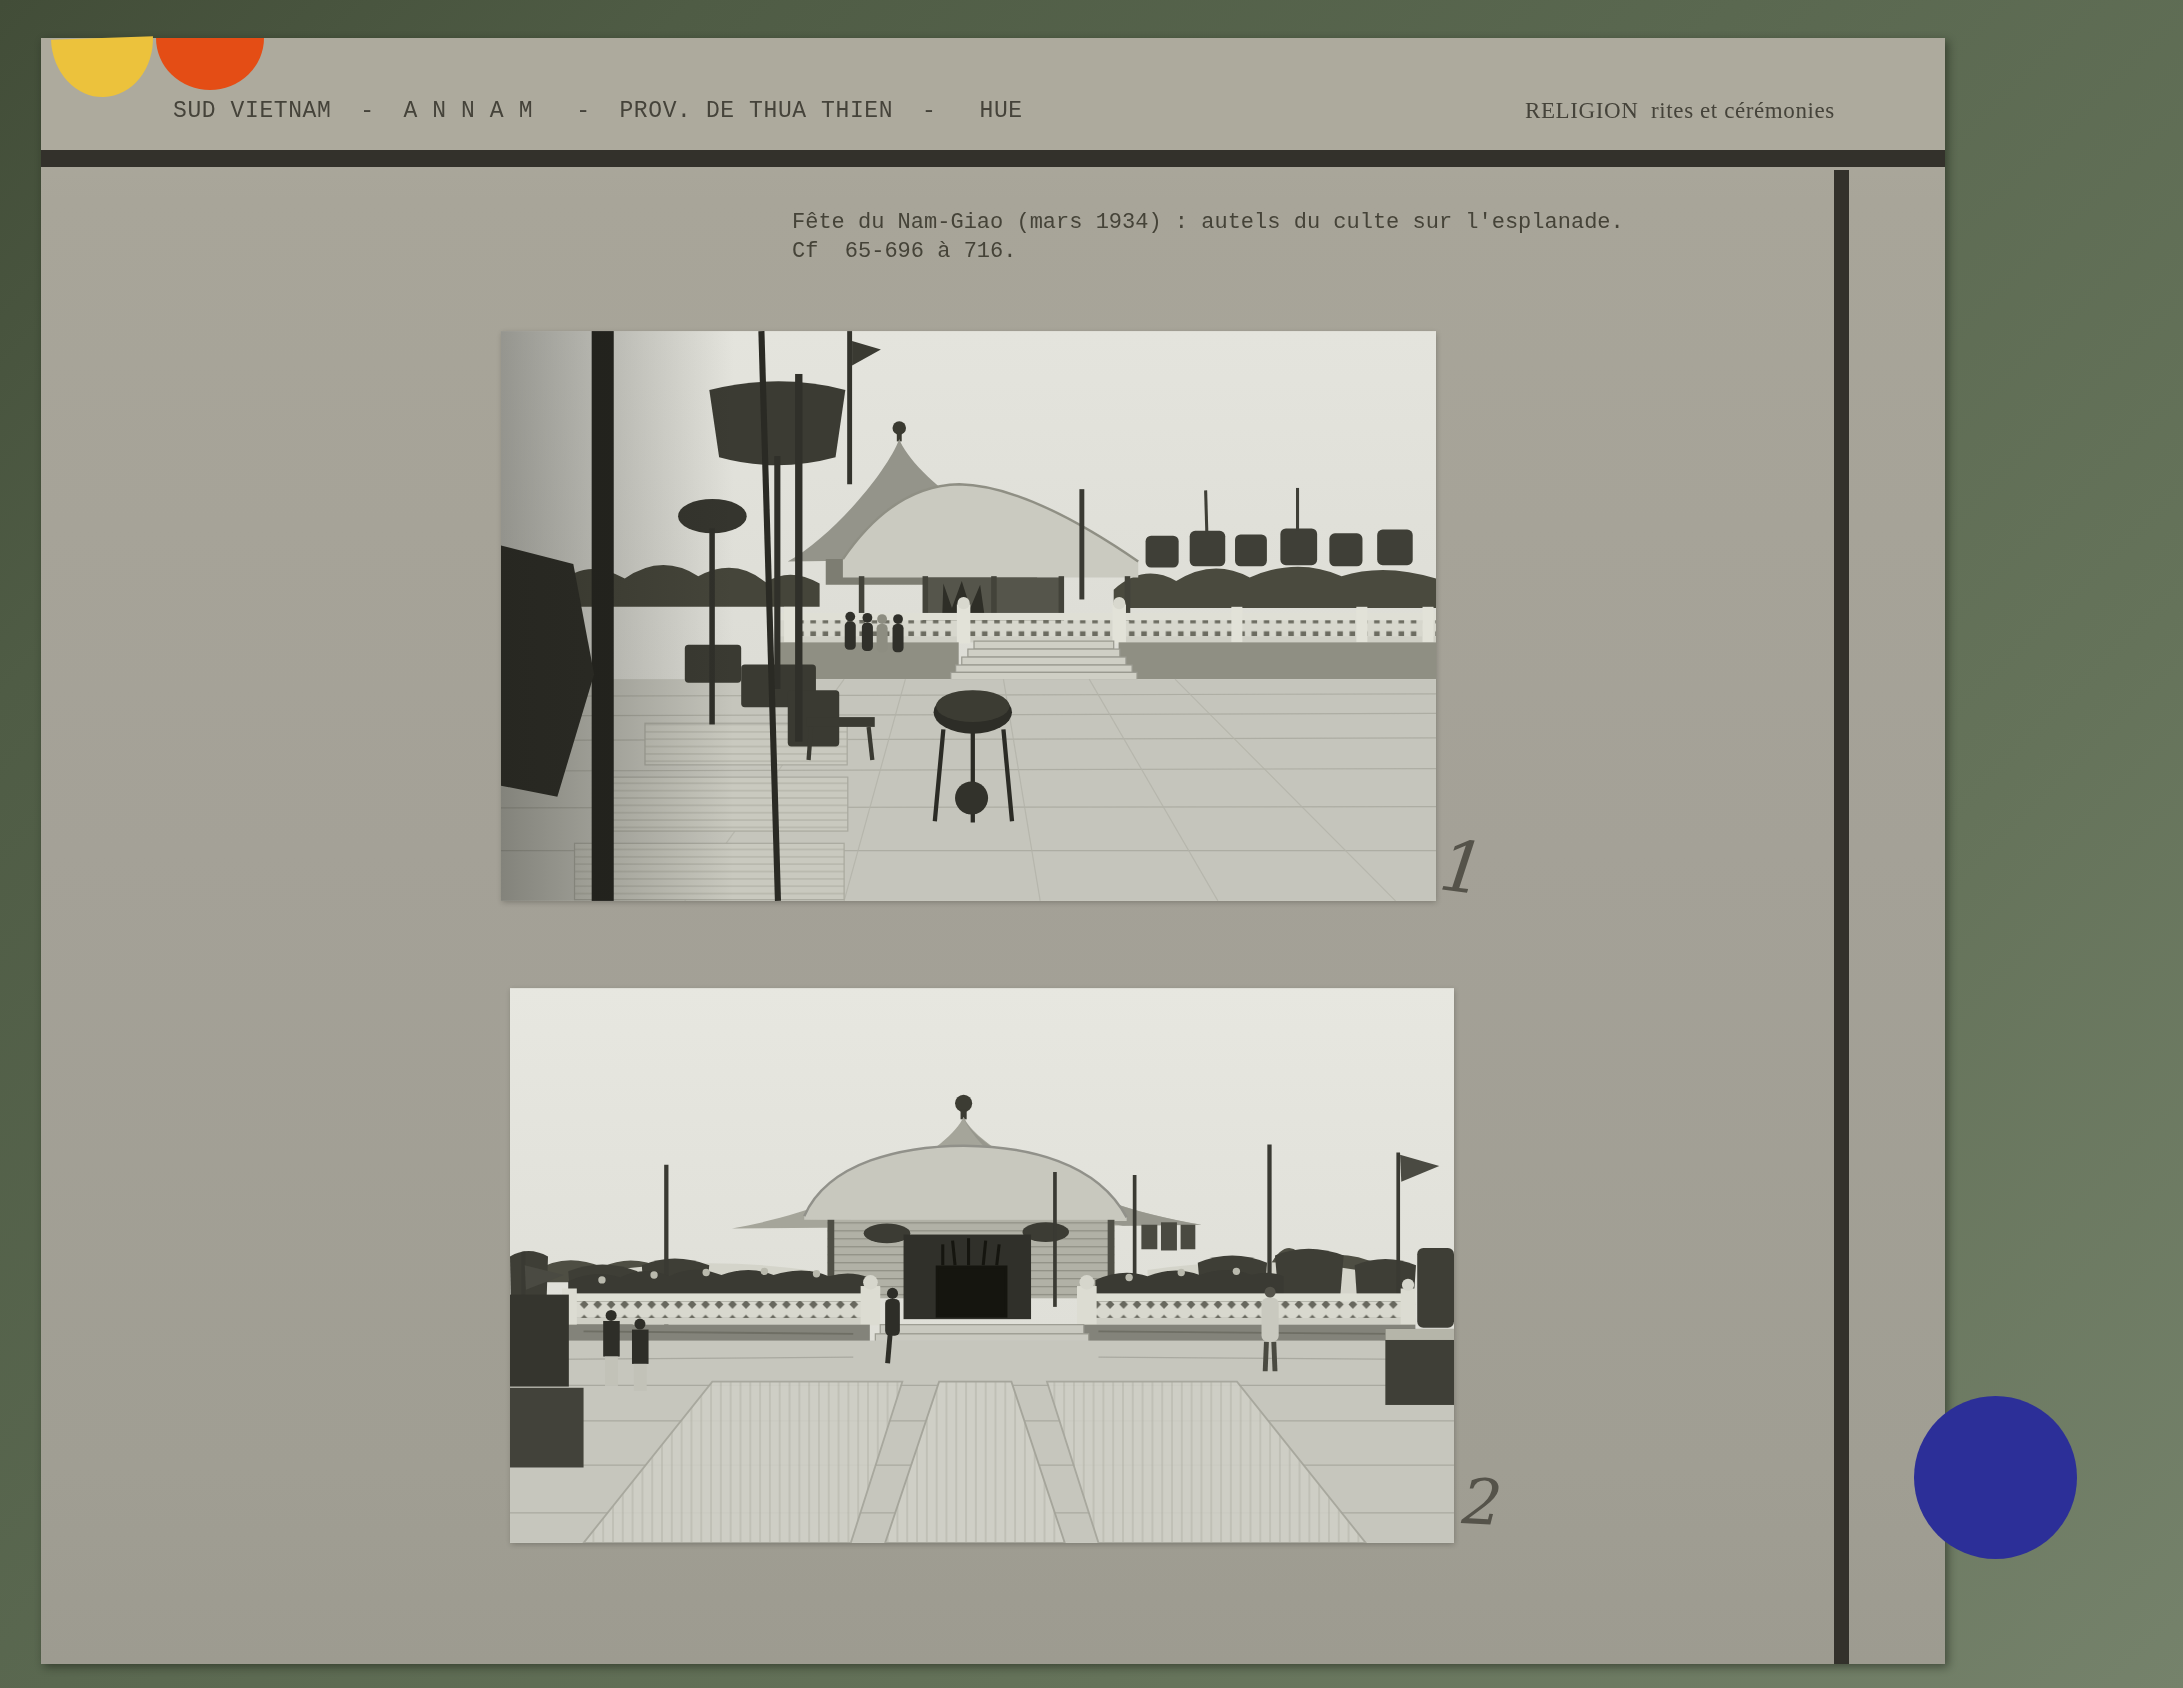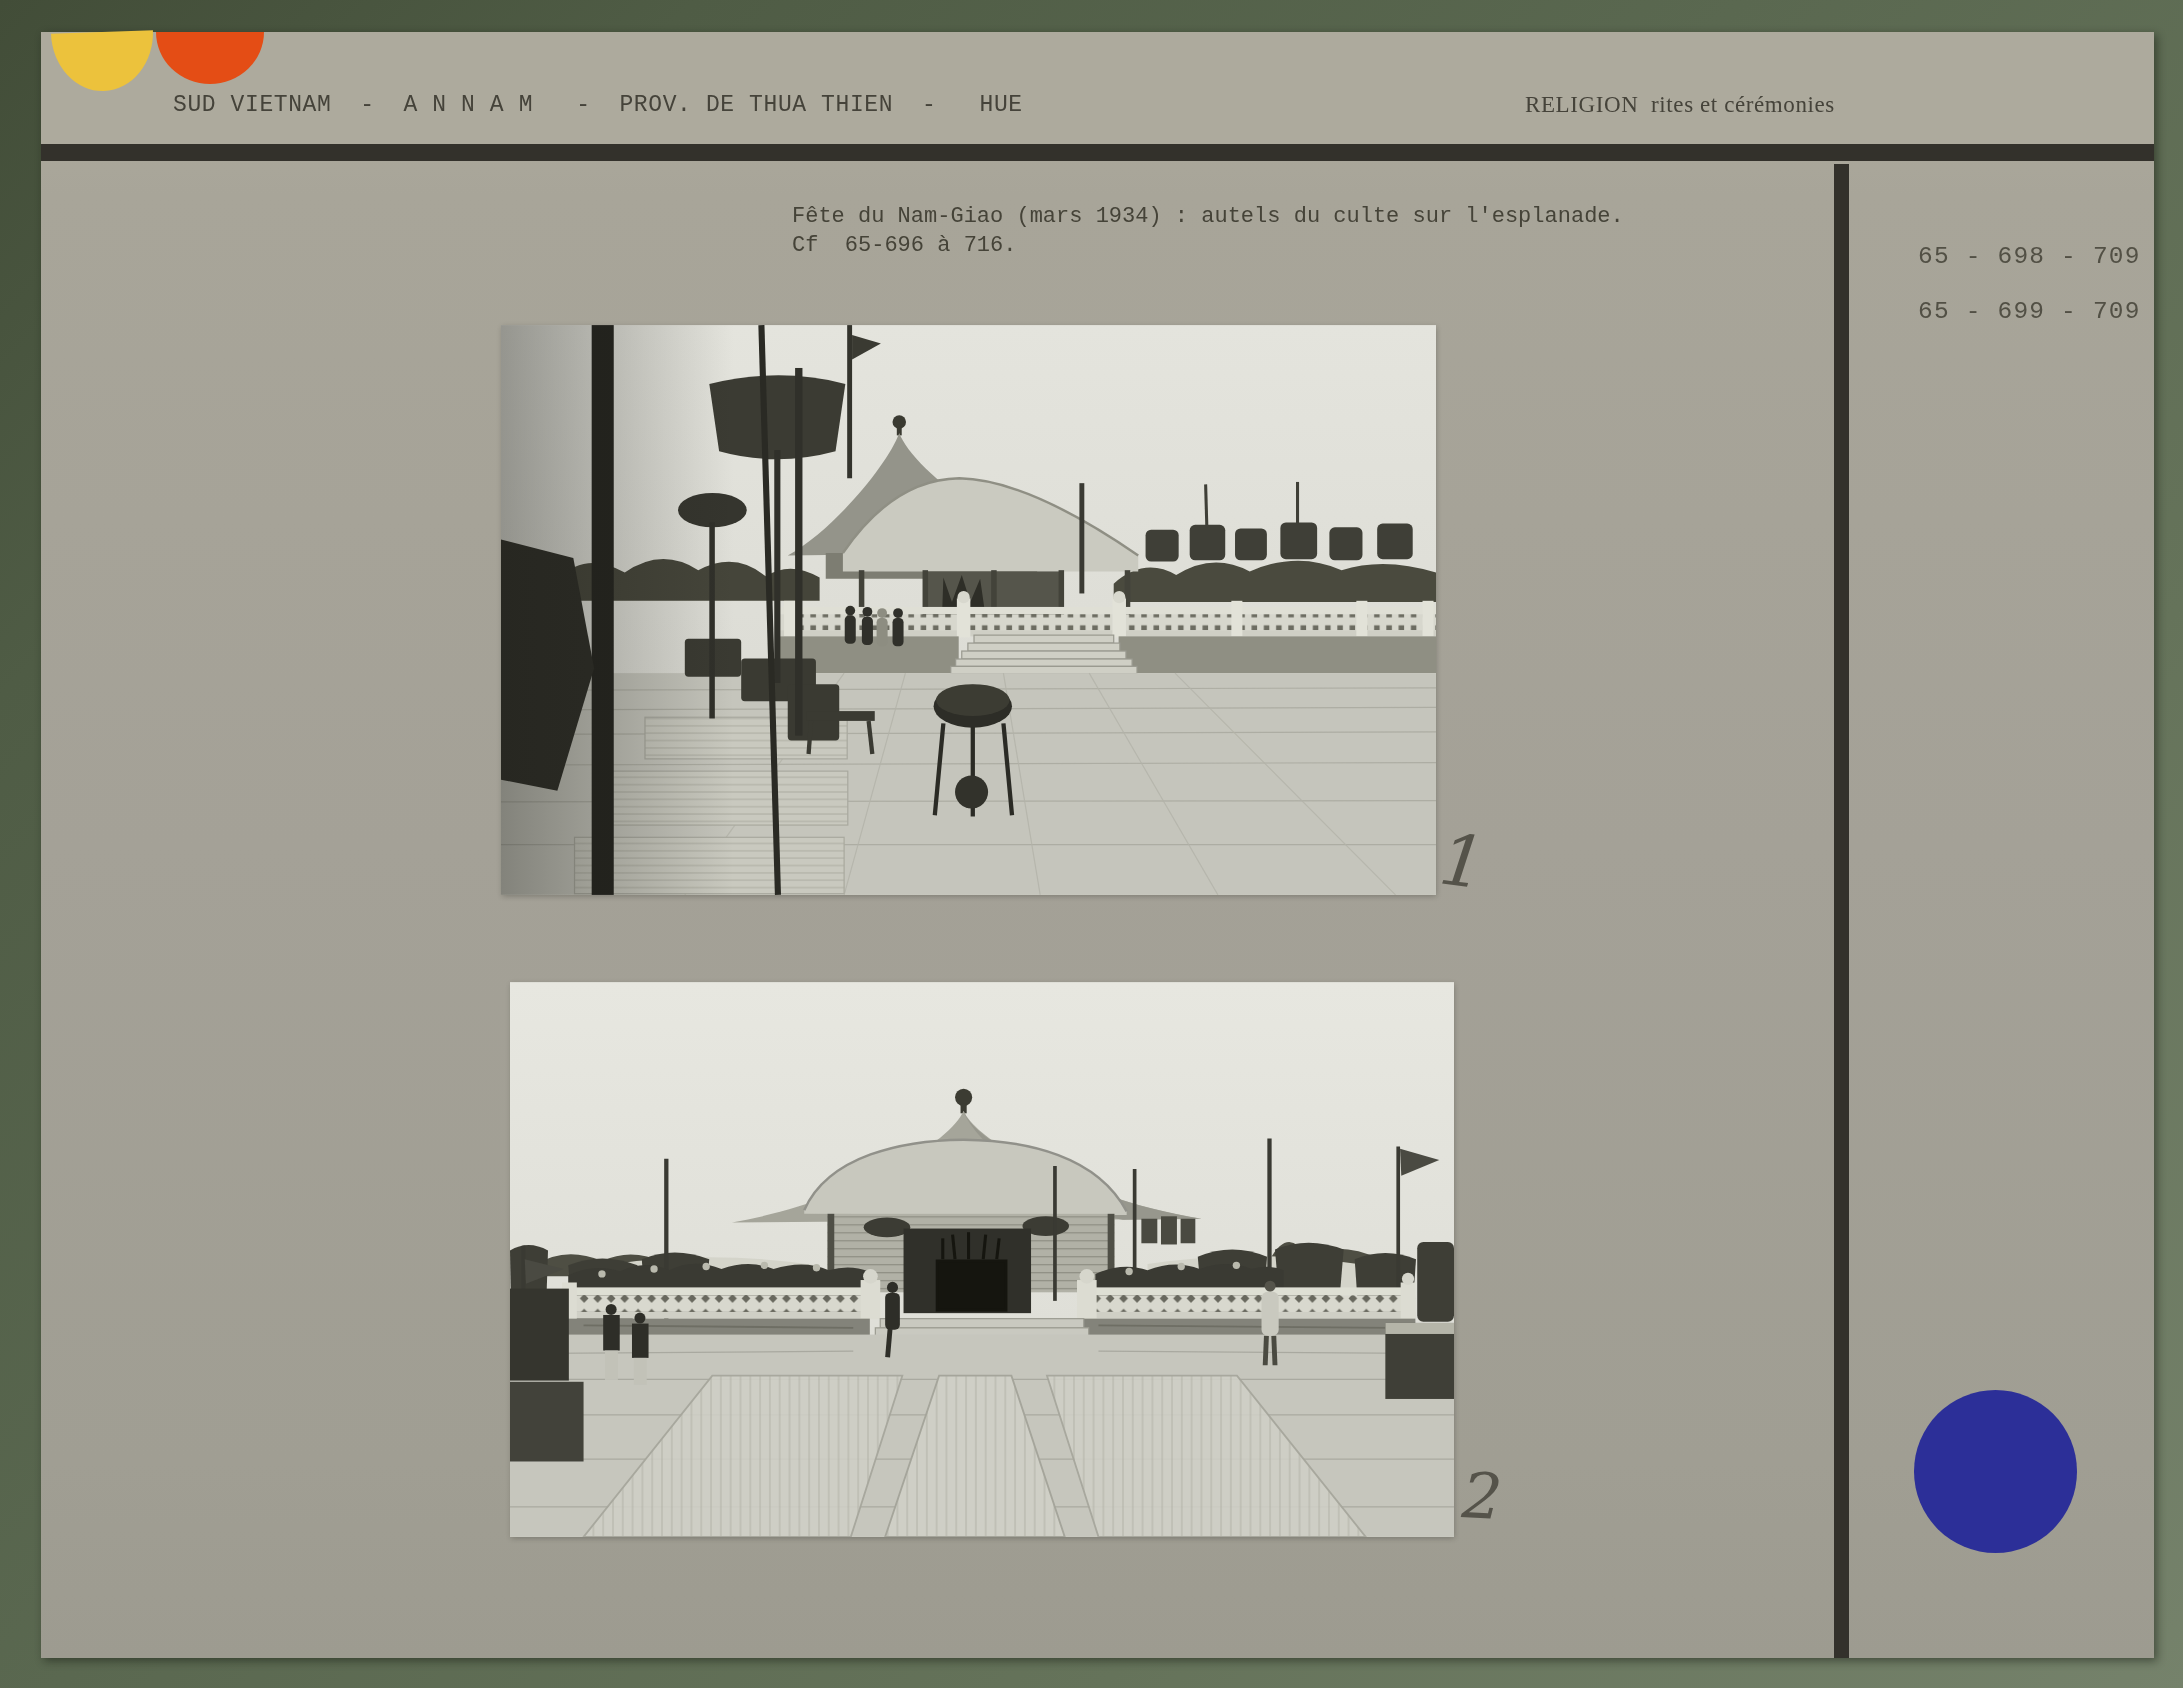--- a/index.html
+++ b/index.html
@@ -1,18 +1,18 @@
 <!DOCTYPE html>
 <html style="font-size:9.8px"><head>
 <meta charset="utf-8">
 <style>
   html,body{margin:0;padding:0;width:2183px;height:1689px;overflow:hidden;
     font-family:"Liberation Mono","DejaVu Sans Mono",monospace;}
   body{background:linear-gradient(135deg,#424d38 0%,#4f5c45 18%,#5a6850 45%,#65735a 72%,#75826b 100%);}
-  #card{position:absolute;left:41px;top:32px;width:2113px;height:1626px;
+  #card{position:absolute;left:41px;top:38px;width:1904px;height:1626px;
     background:linear-gradient(180deg,#aeab9e 0%,#a8a599 10%,#a4a197 50%,#a09e93 88%,#9d9b90 100%);
     box-shadow:2.5px 3.1px 8.6px rgba(10,15,8,.45);}
   #header-strip{position:absolute;left:0;top:0;width:100%;height:112px;
     background:linear-gradient(180deg,#b1ae a0 0%,#aeab9e 100%);background:#adaa9d;}
   .typewriter{color:#45433a;white-space:pre;}
   #header-left{position:absolute;left:132px;top:60px;font-size:23px;letter-spacing:0.6px;}
   #header-right{position:absolute;left:1484px;top:60px;font-size:23px;letter-spacing:0.6px;font-family:Liberation Serif, serif;}
   #hrule{position:absolute;left:0;top:112px;width:100%;height:16.5px;background:#33312b;}
   #vrule{position:absolute;left:1793px;top:132px;width:15.3px;height:1494px;background:#33312b;}
   #caption{position:absolute;left:751px;top:170px;font-size:22px;line-height:29px;color:#454338;white-space:pre;}
@@ -41,21 +41,20 @@
 
   <div id="header-left" class="typewriter">SUD VIETNAM  -  A N N A M   -  PROV. DE THUA THIEN  -   HUE</div>
   <div id="header-right" class="typewriter">RELIGION  rites et cérémonies</div>
 
   <div id="hrule"></div>
   <div id="vrule"></div>
 
   <div id="caption"><span>Fête du Nam-Giao (mars 1934) : autels du culte sur l'esplanade.</span>
 <span>Cf  65-696 à 716.</span></div>
 
-  <div id="refs"><div>65 - 698 - 709</div><div>65 - 699 - 709</div></div>
 
   <div class="photo" id="photo-1">
     <svg viewBox="0 0 1526 930">
       <defs>
         <linearGradient id="sky1" x1="0" y1="0" x2="0" y2="1">
           <stop offset="0" stop-color="#e4e4dd"></stop>
             <stop offset="1" stop-color="#d8d8d1"></stop>
         </linearGradient>
         <linearGradient id="vig1" x1="0" y1="0" x2="1" y2="0">
           <stop offset="0" stop-color="#20201a" stop-opacity=".4"></stop>

